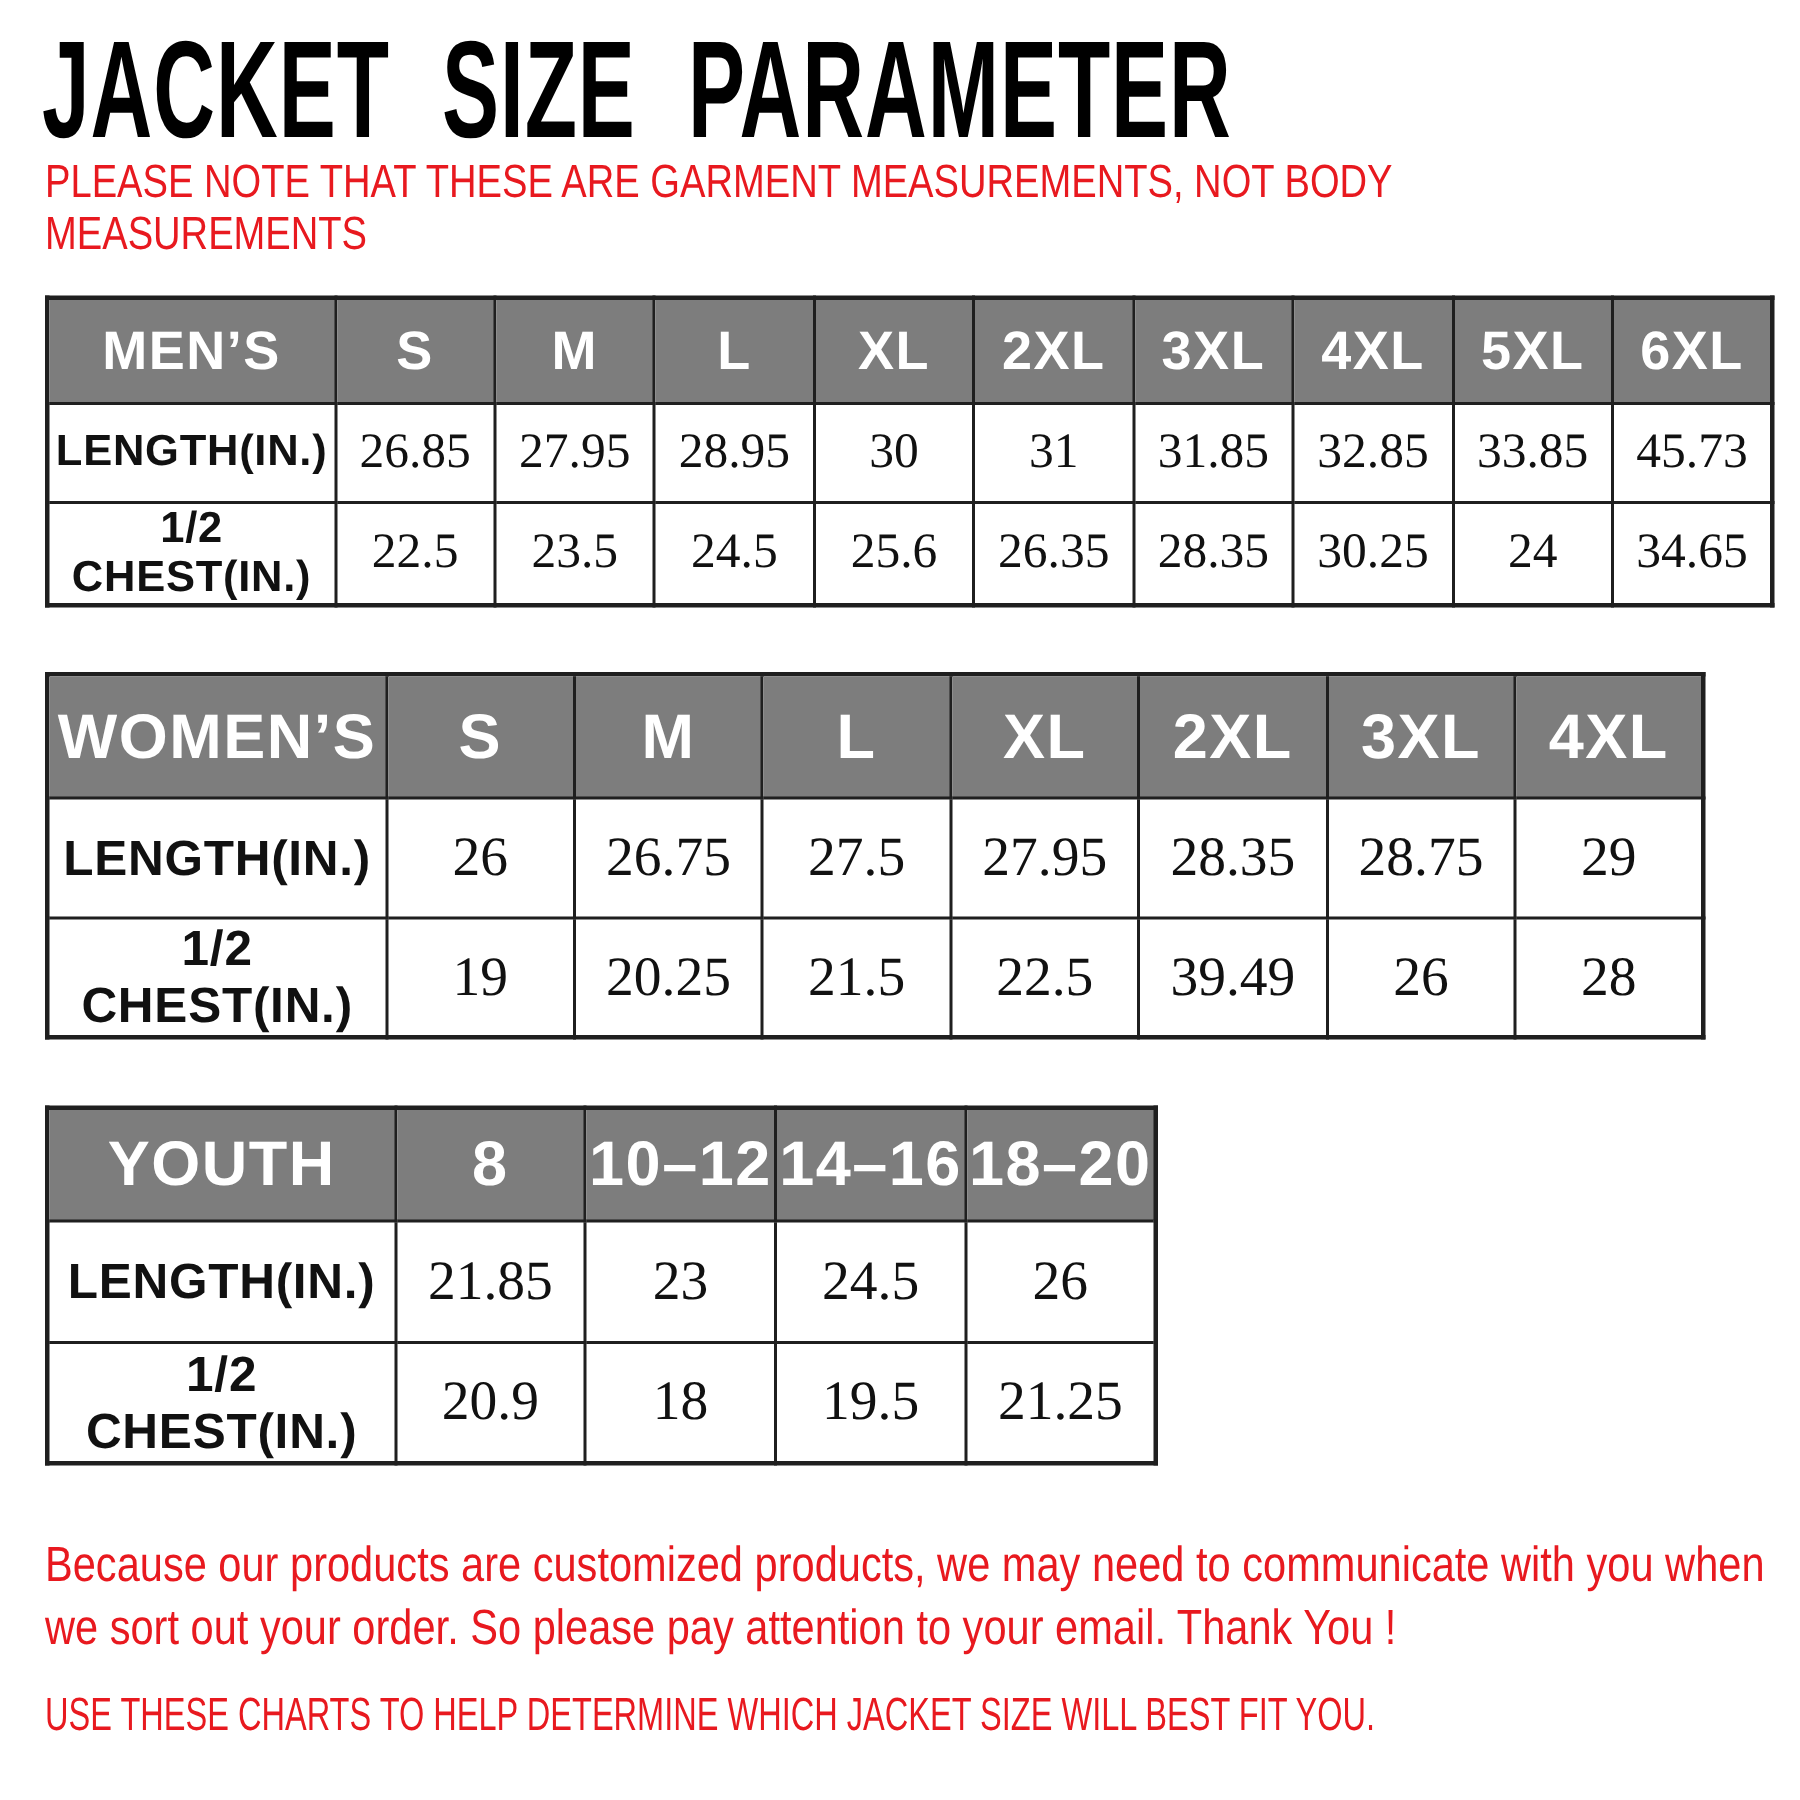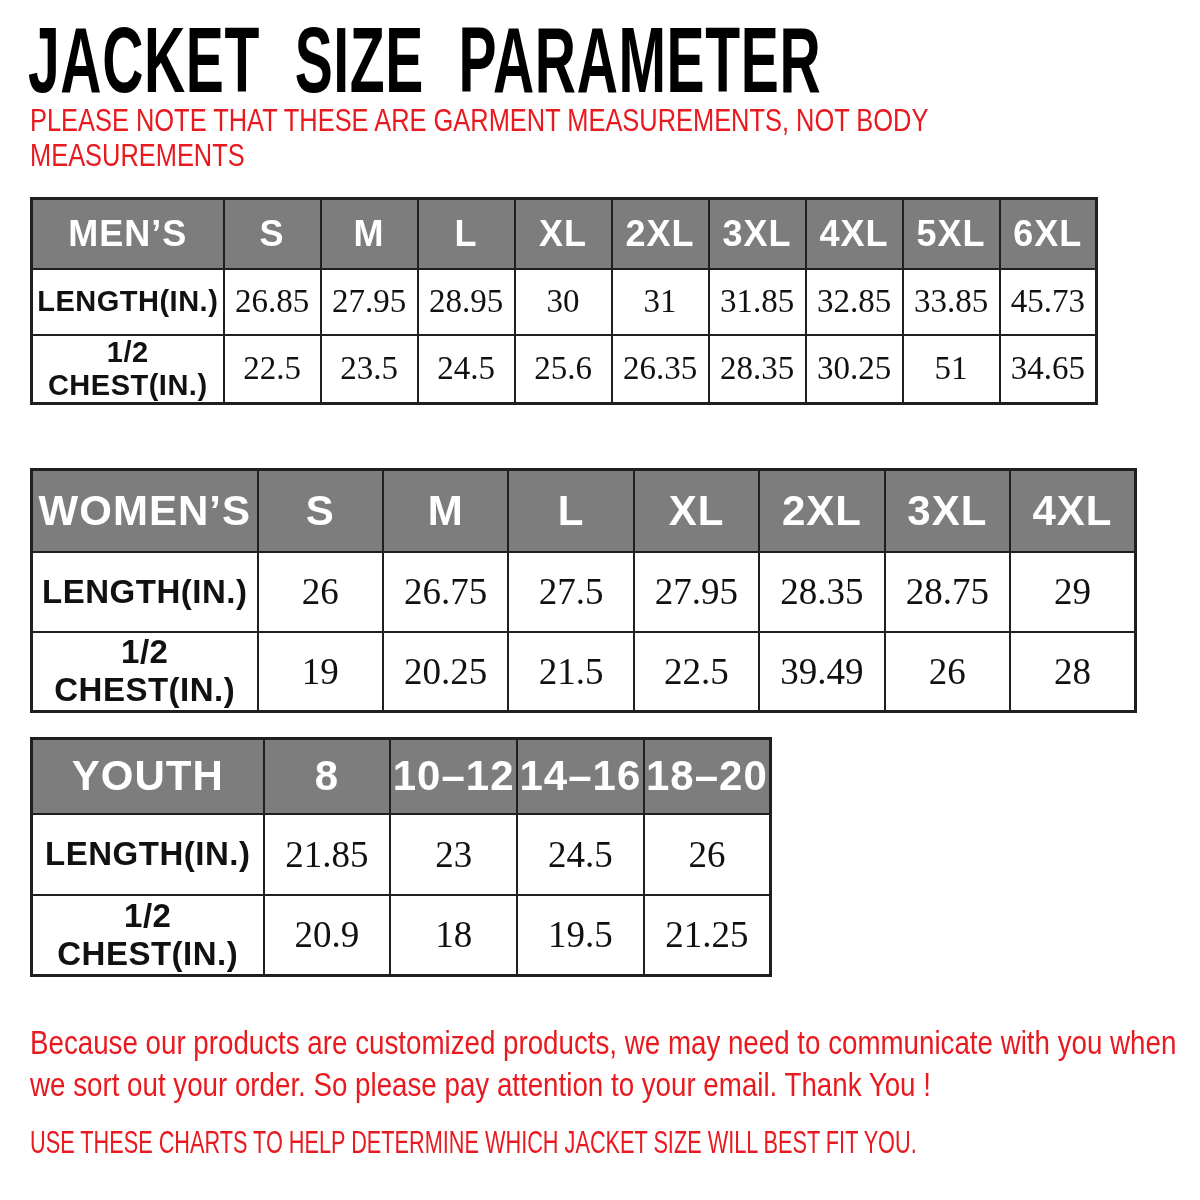--- a/index.html
+++ b/index.html
@@ -28,21 +28,21 @@
   }
   .note{
     position:absolute;left:30px;top:104px;
     color:var(--red);
     font-size:31px;line-height:1.12;
     width:1125px;
     transform:scaleX(0.82);transform-origin:0 0;
   }
   .tbl-wrap{position:absolute;left:30px;}
   .tbl-mens{top:197px;}
-  .tbl-womens{top:468px;}
+  .tbl-womens{top:448px;}
   .tbl-youth{top:737px;}
   table{
     table-layout:fixed;
     border-collapse:collapse;
     border:3px solid var(--border);
   }
   th,td{
     border:2px solid var(--border);
     text-align:center;vertical-align:middle;
     overflow:hidden;
@@ -58,21 +58,21 @@
     color:#111;
     font-family:"Liberation Serif", serif;
     font-weight:400;
     margin-left:32px;
   }
   td.label{
     font-family:"Liberation Sans", sans-serif;
     font-weight:700;
     letter-spacing:0.5px;
   }
-  .t-mens{width:1068px;}
+  .t-mens{width:1153px;}
   .t-mens .col-label{width:192px;}
   .t-mens th{height:70px;font-size:36px;}
   .t-mens td{height:66px;font-size:33px;}
   .t-mens td.label{font-size:29px;}
 
   .t-womens{width:1107px;}
   .t-womens .col-label{width:226px;}
   .t-womens th{height:82px;font-size:42px;}
   .t-womens td{height:80px;font-size:37px;}
   .t-womens td.label{font-size:33px;}
@@ -150,21 +150,21 @@
         </tr>
         <tr>
           <td class="label">1/2 CHEST(IN.)</td>
           <td>22.5</td>
           <td>23.5</td>
           <td>24.5</td>
           <td>25.6</td>
           <td>26.35</td>
           <td>28.35</td>
           <td>30.25</td>
-          <td>51</td>
+          <td>24</td>
           <td>34.65</td>
         </tr>
       </tbody>
     </table>
   </div>
 
 <div class="tbl-wrap tbl-womens">
     <table class="t-womens">
       <colgroup>
         <col class="col-label">

